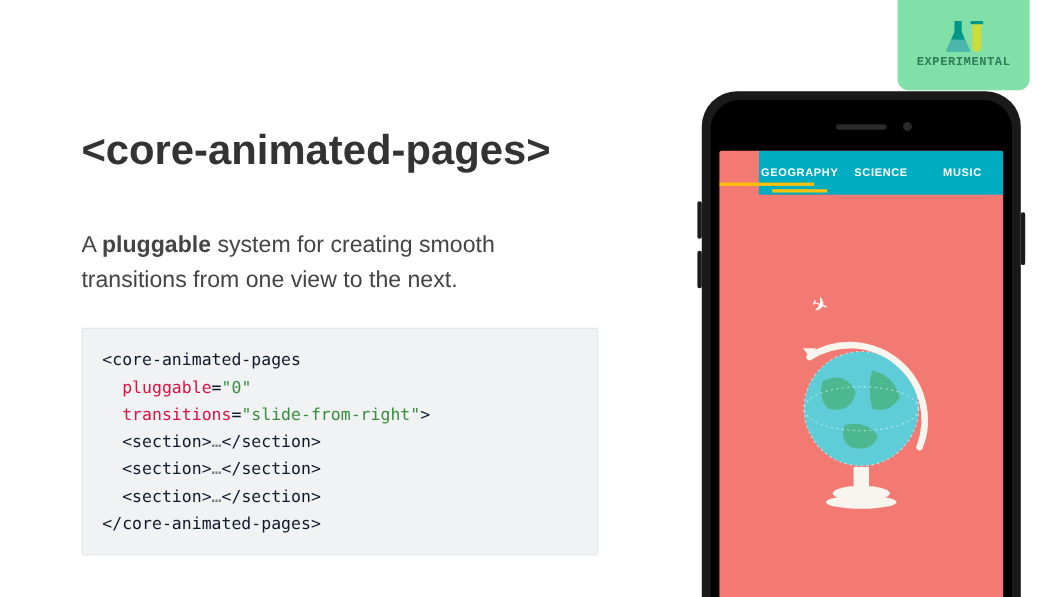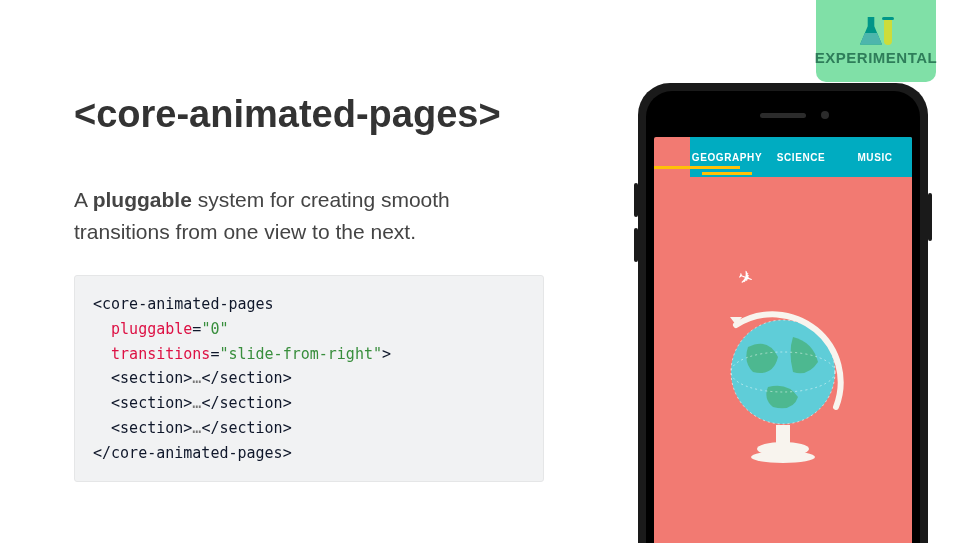--- a/index.html
+++ b/index.html
@@ -30,25 +30,25 @@
     width: 22px; height: 28px; background: #009688;
     clip-path: polygon(35% 0, 65% 0, 65% 35%, 100% 100%, 0 100%, 35% 35%);
     position: relative;
   }
   .flask::after{content:"";position:absolute;bottom:0;left:0;right:0;height:40%;background:#4db6ac;}
   .tube {
     width: 8px; height: 26px; background: #cddc39;
     border-radius: 0 0 4px 4px; position: relative;
   }
   .tube::before{content:"";position:absolute;top:-2px;left:-2px;right:-2px;height:3px;background:#009688;border-radius:2px;}
-  .badge-label { font-size: 15px; font-weight: 600; color: #2e7d5a; letter-spacing: 0.5px; }
+  .badge-label { font-size: 11px; font-weight: 600; color: #2e7d5a; letter-spacing: 0.5px; font-family: Liberation Mono, monospace; }
   .content {
     position: absolute;
     left: 74px;
-    top: 93px;
+    top: 116px;
     width: 470px;
   }
   .title {
     font-size: 38px;
     font-weight: 700;
     color: #333;
     margin-bottom: 22px;
   }
   .desc {
     font-size: 21px;

